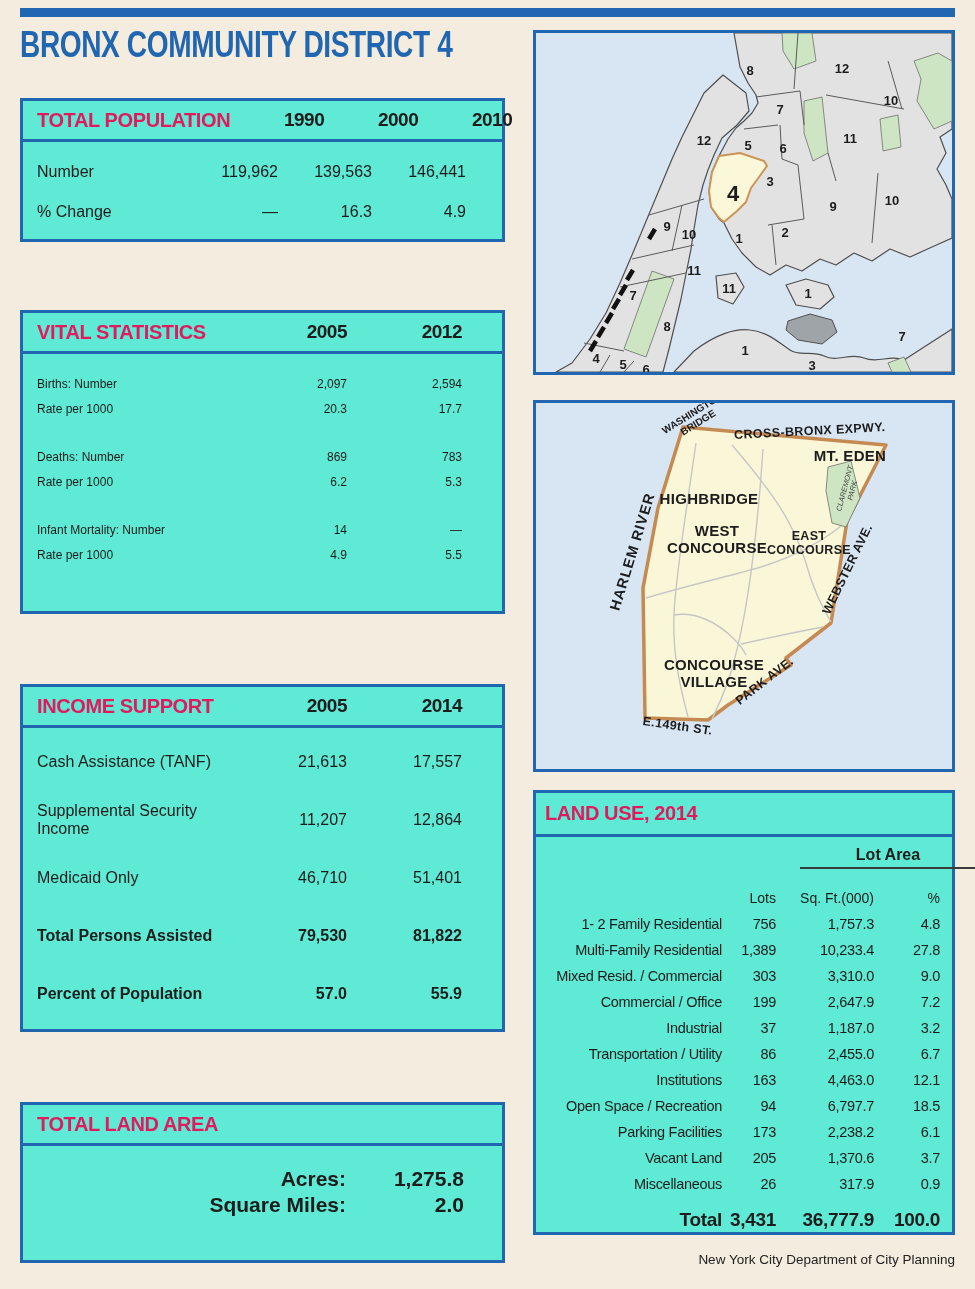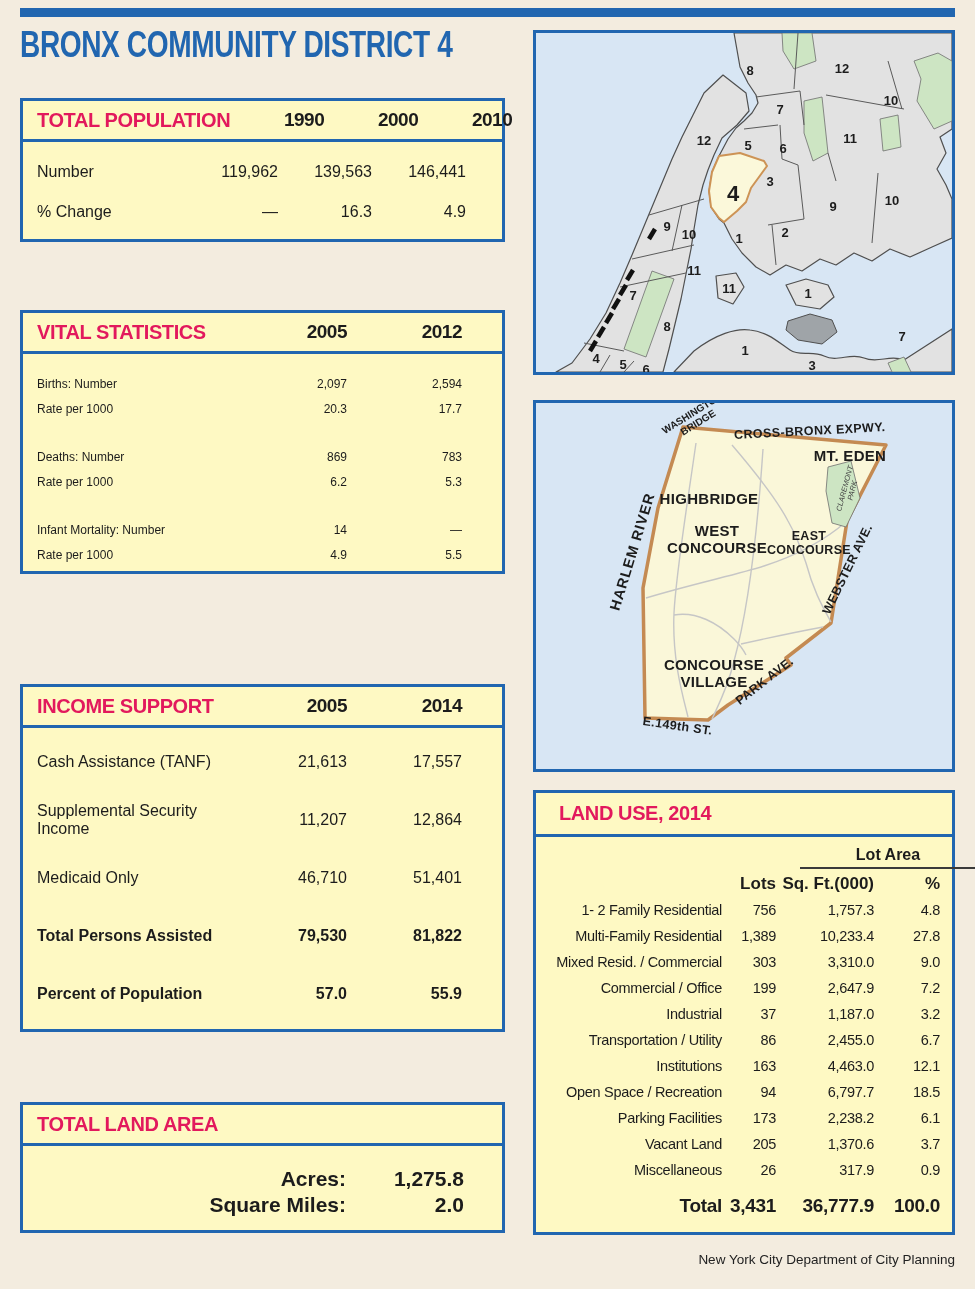--- a/index.html
+++ b/index.html
@@ -8,21 +8,21 @@
     --d4fill:#fbf8da; --d4stroke:#cd9355;
   }
   *{margin:0;padding:0;box-sizing:border-box;}
   body{background:var(--bg);font-family:"Liberation Sans",sans-serif;color:var(--ink);}
   .page{position:relative;width:975px;height:1289px;background:var(--bg);overflow:hidden;}
 
   .topbar{position:absolute;left:20px;top:8px;width:935px;height:9px;background:var(--blue);}
   .title{position:absolute;left:20px;top:24px;font-size:36px;font-weight:bold;color:var(--blue);
          letter-spacing:-0.5px;transform:scaleX(0.78);transform-origin:left;white-space:nowrap;}
 
-  .box{position:absolute;background:#fef9c3;border:3px solid var(--blue);}
+  .box{position:absolute;background:#5eead4;border:3px solid var(--blue);}
   .box-header{border-bottom:3px solid var(--blue);height:41px;display:grid;align-items:center;}
   .pink{color:var(--pink);font-weight:bold;font-size:20px;letter-spacing:-0.4px;white-space:nowrap;}
   .yr{font-weight:bold;font-size:19px;text-align:right;letter-spacing:-0.5px;}
 
   .grid4{display:grid;grid-template-columns:1fr 94px 94px 94px;padding:0 36px 0 14px;}
   .grid3{display:grid;grid-template-columns:1fr 110px 115px;padding:0 40px 0 14px;}
 
   .prow{height:40px;align-items:center;font-size:16px;}
   .pop-body{padding-top:10px;}
   .val{text-align:right;}
@@ -37,24 +37,24 @@
 
   .la-body{padding-top:20px;}
   .larow{display:grid;grid-template-columns:1fr 118px;padding:0 38px 0 14px;line-height:26px;
          font-weight:bold;font-size:21px;}
   .la-lbl{text-align:right;}
 
   .lugrid{display:grid;grid-template-columns:176px 54px 98px 66px;padding:0 11px 0 10px;}
   .lu-body{padding-top:8px;}
   .lurow{line-height:26px;font-size:14.5px;letter-spacing:-0.3px;}
   .lurow > div{text-align:right;white-space:nowrap;}
-  .lu-lotarea{line-height:20px;margin-bottom:2px;gap:12px;}
+  .lu-lotarea{line-height:20px;margin-bottom:16px;gap:12px;}
   .lu-lotarea .span2{grid-column:3/5;text-align:center;font-weight:bold;font-size:16px;
        border-bottom:2px solid #3a3a3a;padding-bottom:2px;}
-  .lu-colhead{font-weight:bold;font-size:17px;line-height:26px;}
+  .lu-colhead{font-weight:normal;font-size:14px;line-height:26px;}
   .lu-total{margin-top:10px;font-weight:bold;font-size:19px;}
 
   .footer{position:absolute;right:20px;top:1252px;font-size:13.5px;color:#222;}
 
   
   .mapbox{position:absolute;border:3px solid var(--blue);background:var(--water);}
   svg{display:block;}
   .land{fill:var(--land);stroke:#4f4f4f;stroke-width:1.2;stroke-linejoin:round;}
   .bline{fill:none;stroke:#5a5a5a;stroke-width:1;}
   .greenpark{fill:var(--park);stroke:#6f6f6f;stroke-width:0.8;}
@@ -98,21 +98,21 @@
         </div>
         <div class="prow grid4">
           <div class="lbl">% Change</div>
           <div class="val">—</div>
           <div class="val">16.3</div>
           <div class="val">4.9</div>
         </div>
       </div>
   </div>
 
-  <div class="box" style="left:20px;top:310px;width:485px;height:264px;">
+  <div class="box" style="left:20px;top:310px;width:485px;height:304px;">
     <div class="box-header grid3">
       <div class="pink">VITAL STATISTICS</div>
       <div class="yr">2005</div>
       <div class="yr">2012</div>
     </div>
     <div class="vital-body">
         <div class="vgroup">
           <div class="vrow grid3">
             <div class="lbl">Births: Number</div>
             <div class="val">2,097</div>
@@ -179,21 +179,21 @@
           <div class="val">81,822</div>
         </div>
         <div class="irow grid3 bold">
           <div class="lbl">Percent of Population</div>
           <div class="val">57.0</div>
           <div class="val">55.9</div>
         </div>
       </div>
   </div>
 
-  <div class="box" style="left:20px;top:1102px;width:485px;height:131px;">
+  <div class="box" style="left:20px;top:1102px;width:485px;height:161px;">
     <div class="box-header" style="padding-left:14px;">
       <div class="pink">TOTAL LAND AREA</div>
     </div>
     <div class="la-body">
         <div class="larow">
           <div class="la-lbl">Acres:</div>
           <div class="val">1,275.8</div>
         </div>
         <div class="larow">
           <div class="la-lbl">Square Miles:</div>
@@ -313,21 +313,21 @@
           <text class="k-nbhd2" x="273" y="137"><tspan x="273" dy="0">EAST</tspan><tspan x="273" dy="14">CONCOURSE</tspan></text>
           <text class="k-road" x="315" y="168" transform="rotate(-64 315 168)">WEBSTER AVE.</text>
           <text class="k-nbhd" x="178" y="267"><tspan x="178" dy="0">CONCOURSE</tspan><tspan x="178" dy="17">VILLAGE</tspan></text>
           <text class="k-road" x="231" y="281" transform="rotate(-38 231 281)">PARK AVE.</text>
           <text class="k-road" x="141" y="327" transform="rotate(8 141 327)">E.149th ST.</text>
         </g>
     </svg>
   </div>
 
   <div class="box" style="left:533px;top:790px;width:422px;height:445px;">
-    <div class="box-header" style="height:44px;padding-left:23px;">
+    <div class="box-header" style="height:44px;padding-left:9px;">
       <div class="pink">LAND USE, 2014</div>
     </div>
     <div class="lu-body">
       <div class="lugrid lu-lotarea">
         <div></div>
           <div></div>
         <div class="span2">Lot Area</div>
       </div>
       <div class="lugrid lu-colhead">
         <div></div>

